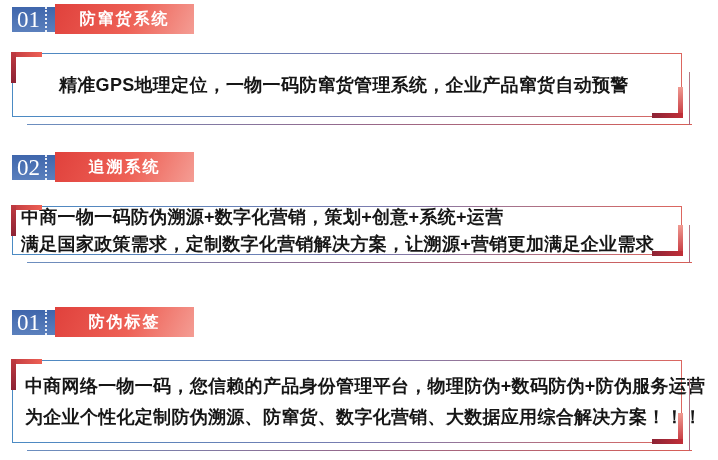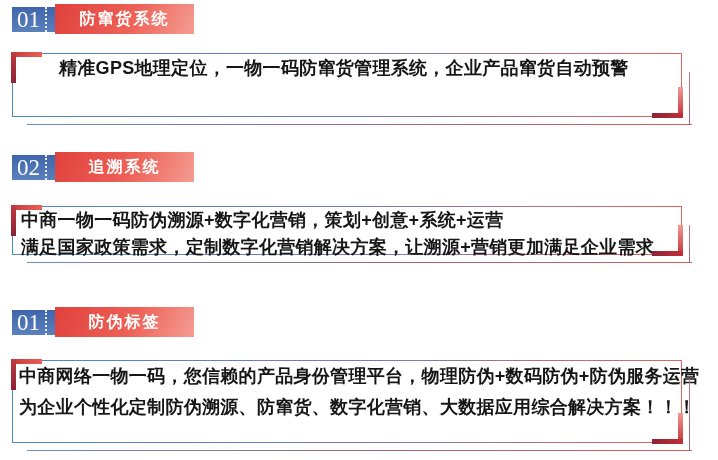--- a/index.html
+++ b/index.html
@@ -27,21 +27,21 @@
     display:flex; align-items:center; justify-content:center;
     color:#ffffff; font-weight:bold; font-size:16px; letter-spacing:2px;
     background:linear-gradient(115deg,#e0413c 0%,#ee6156 55%,#f49d94 100%);
   }
 
   
   .tbox {
     position:absolute; left:0; width:670px; background:#ffffff;
     border:1px solid #4a8bc4;
     border-image:linear-gradient(95deg,#4a8bc4 0%,#7b7bae 55%,#de665e 100%) 1;
-    display:flex; flex-direction:column; 
+    display:flex; flex-direction:column; justify-content:center;
   }
   .tbox p {
     font-weight:bold; color:#161616; font-size:18px;
     letter-spacing:0.3px; white-space:nowrap;
   }
 
   
   .bk { position:absolute; z-index:3; }
   .tl-h { top:-2px; left:-2px; width:31px; height:5px;
           background:linear-gradient(to right,#c03a40,#ee6054); }
@@ -100,21 +100,21 @@
     </div>
   </section>
 
   <section class="block" style="top:307px;">
     <div class="header">
       <div class="num-box">
         <span class="num">01</span>
       </div>
       <div class="title-badge">防伪标签</div>
     </div>
-    <div class="tbox" style="top:53px; height:83px; padding-left:6px; line-height:31px; letter-spacing:0;">
+    <div class="tbox" style="top:53px; height:83px; padding-left:12px; line-height:31px; letter-spacing:0;">
       <span class="bk tl-h"></span>
       <span class="bk tl-v"></span>
       <span class="bk br-v"></span>
       <span class="bk br-h"></span>
       <span class="shadow-h"></span>
       <span class="shadow-v"></span>
       <p>中商网络一物一码，您信赖的产品身份管理平台，物理防伪+数码防伪+防伪服务运营</p>
       <p>为企业个性化定制防伪溯源、防窜货、数字化营销、大数据应用综合解决方案！！！</p>
     </div>
   </section>

